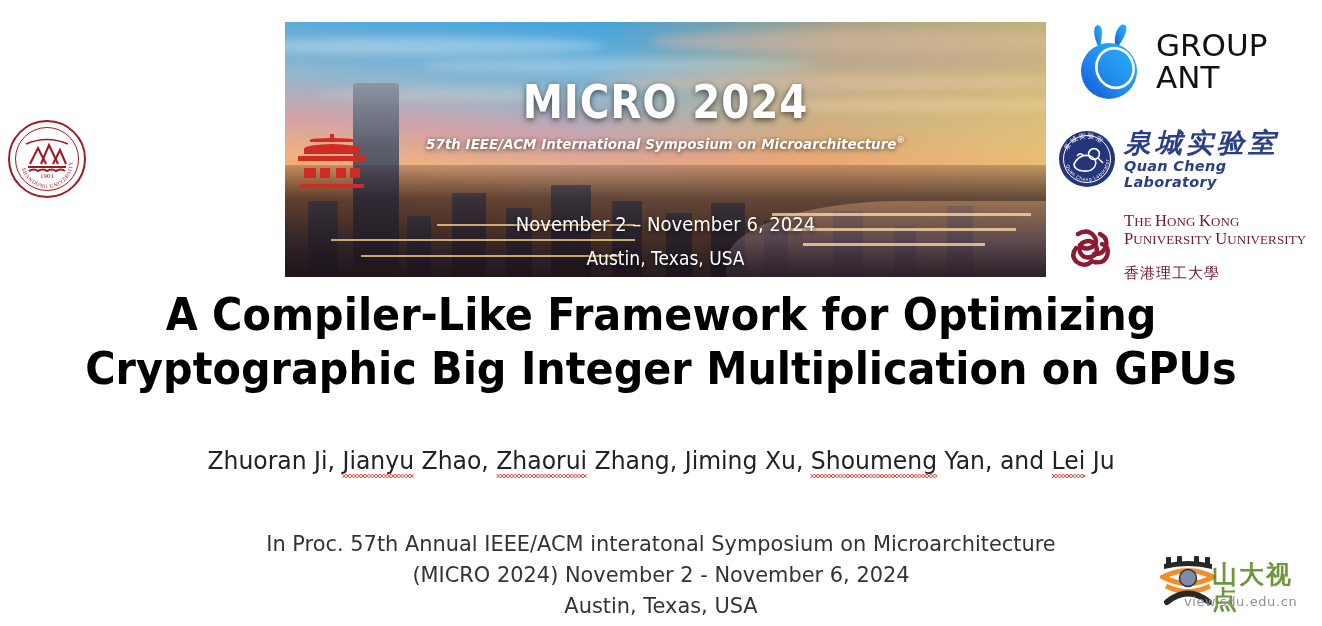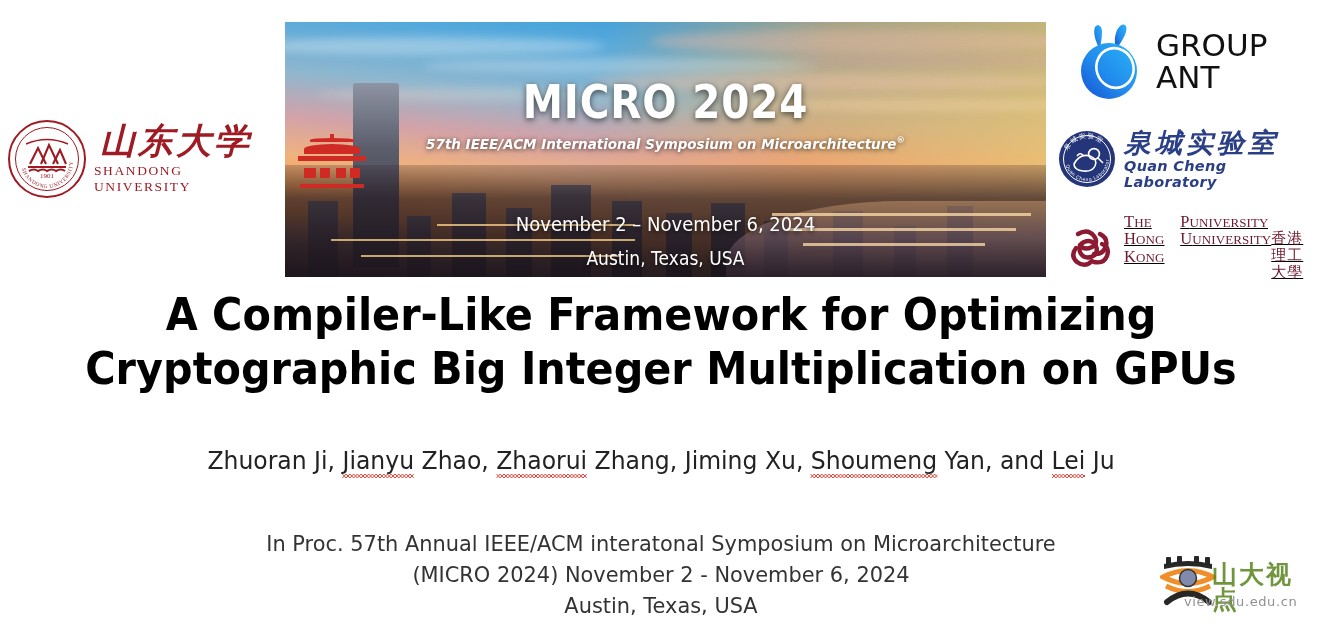--- a/index.html
+++ b/index.html
@@ -64,21 +64,21 @@
   .qcl-seal { position:relative; width:58px; height:58px; flex:0 0 58px; }
   .qcl-txt { margin-left:8px; display:flex; flex-direction:column; }
   .qcl-cn { font-family:"DejaVu Sans", sans-serif; font-weight:700; font-size:27px; color:#2b3f86;
             letter-spacing:4px; font-style:italic; line-height:1; }
   .qcl-en { font-family:"DejaVu Sans", sans-serif; font-weight:700; font-size:14.5px; color:#2b3f86;
             letter-spacing:0.3px; font-style:italic; margin-top:2px; }
 
   
   .polyu { position:absolute; left:1066px; top:221px; width:252px; height:52px; display:flex; align-items:center; }
   .polyu-mark { position:relative; width:50px; height:46px; flex:0 0 50px; }
-  .polyu-txt { margin-left:8px; display:flex; flex-direction:row;text-decoration:underline; }
+  .polyu-txt { margin-left:8px; display:flex; flex-direction:column; }
   .polyu-l1, .polyu-l2 { font-family:"Liberation Serif", serif; font-size:16.5px; color:#6d1a2e; line-height:1.08; letter-spacing:0.1px; }
   .polyu-l1 span.sc, .polyu-l2 span.sc { font-size:13px; }
   .polyu-cn { font-family:"DejaVu Sans", sans-serif; font-size:15px; color:#6d1a2e; letter-spacing:1px; line-height:1.15; margin-top:17px; }
 
   
   .title { position:absolute; left:0; right:0; top:288px; text-align:center;
            font-family:"DejaVu Sans", sans-serif; font-weight:700; color:#000;
            font-size:45px; line-height:1.21; letter-spacing:0px; transform:scaleX(0.92); }
 
   
@@ -122,24 +122,20 @@
         </g>
         <g fill="none" stroke="#9e1b24" stroke-width="1.4">
           <path d="M18 24 q21 -9 42 0"></path>
         </g>
         <text x="39" y="58" text-anchor="middle" font-family="Liberation Serif, serif" font-size="7" fill="#9e1b24">1901</text>
         <path id="arcpath" d="M13 42 a26 26 0 0 0 52 0" fill="none"></path>
         <text font-family="Liberation Serif, serif" font-size="5.4" fill="#9e1b24" letter-spacing="0.6">
           <textPath href="#arcpath" startOffset="8%">SHANDONG UNIVERSITY</textPath>
         </text>
       </svg>
-    </div>
-    <div class="sdu-name">
-      <div class="sdu-cn">山东大学</div>
-      <div class="sdu-en">SHANDONG UNIVERSITY</div>
     </div>
   </div>
 
   <div class="banner">
     <div class="sky"></div>
 
     <div class="cloudband" style="left:-4%; top:6%;  width:46%; height:7%;  background:rgba(255,255,255,0.30);"></div>
     <div class="cloudband" style="left:18%; top:14%; width:52%; height:6%;  background:rgba(255,255,255,0.24);"></div>
     <div class="cloudband" style="left:48%; top:3%;  width:56%; height:9%;  background:rgba(236,186,170,0.40);"></div>
     <div class="cloudband" style="left:40%; top:20%; width:62%; height:7%;  background:rgba(246,200,176,0.38);"></div>

